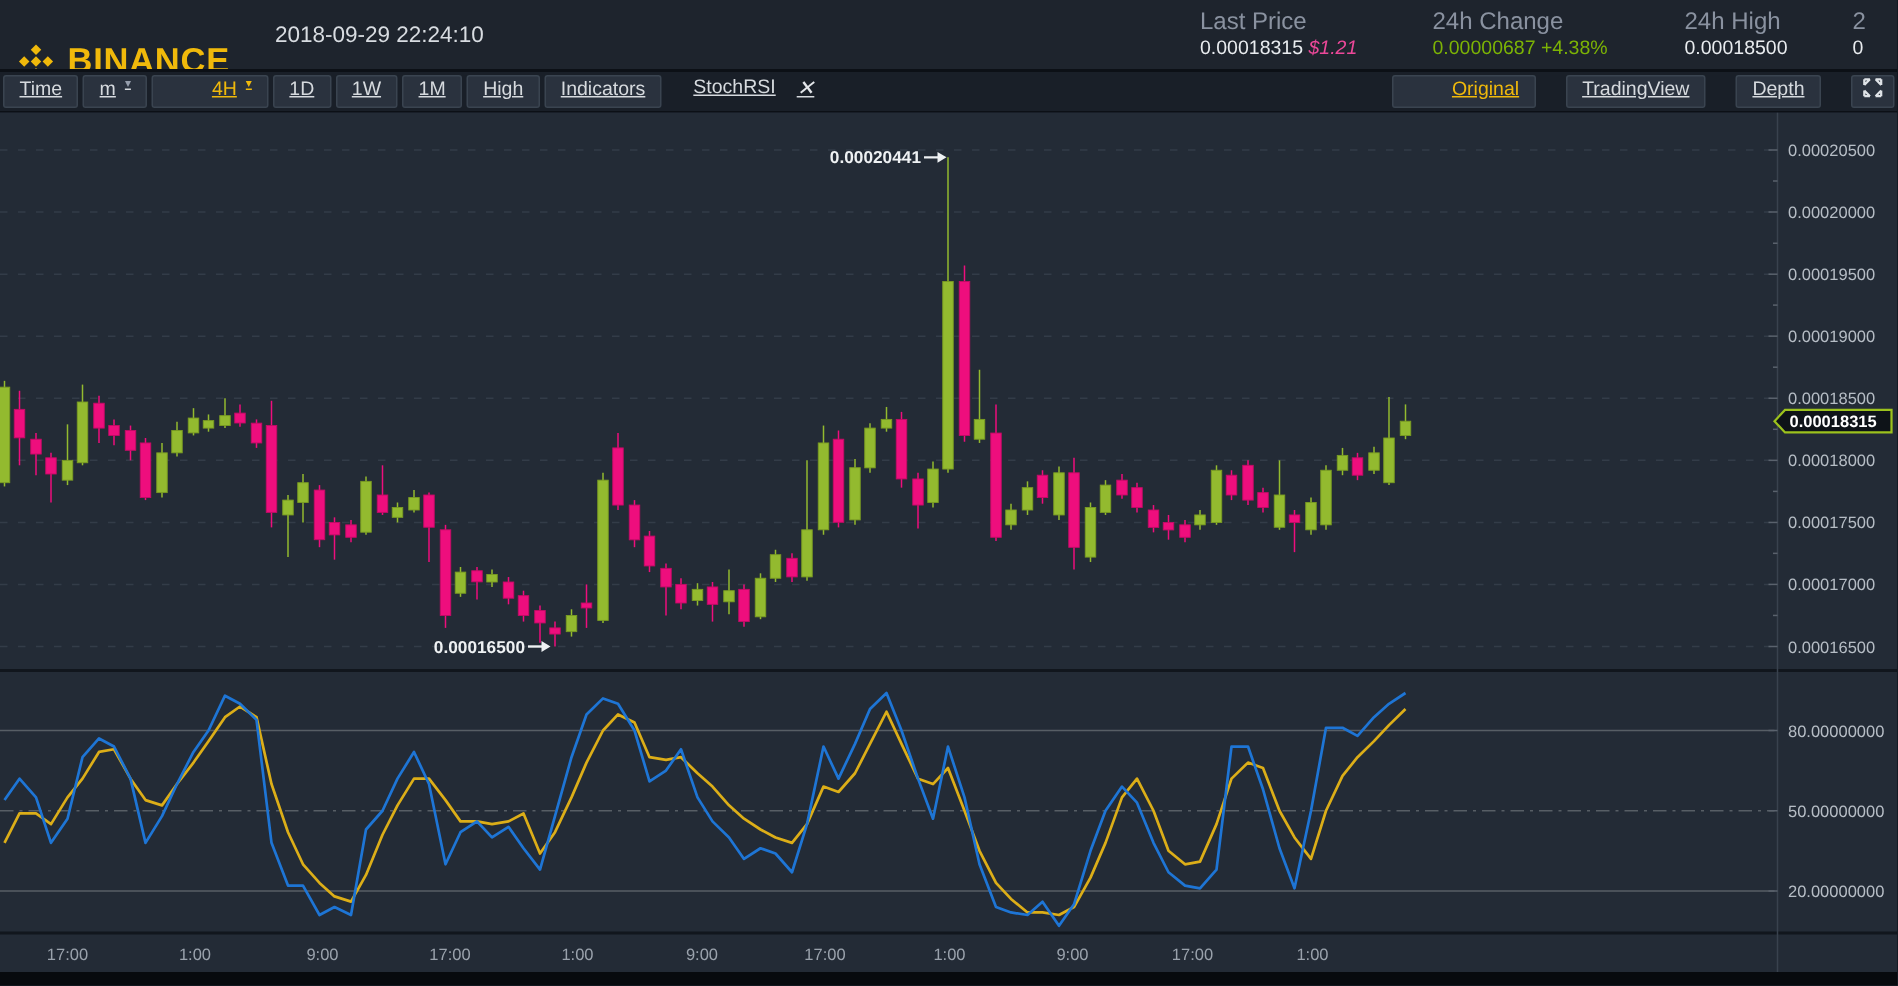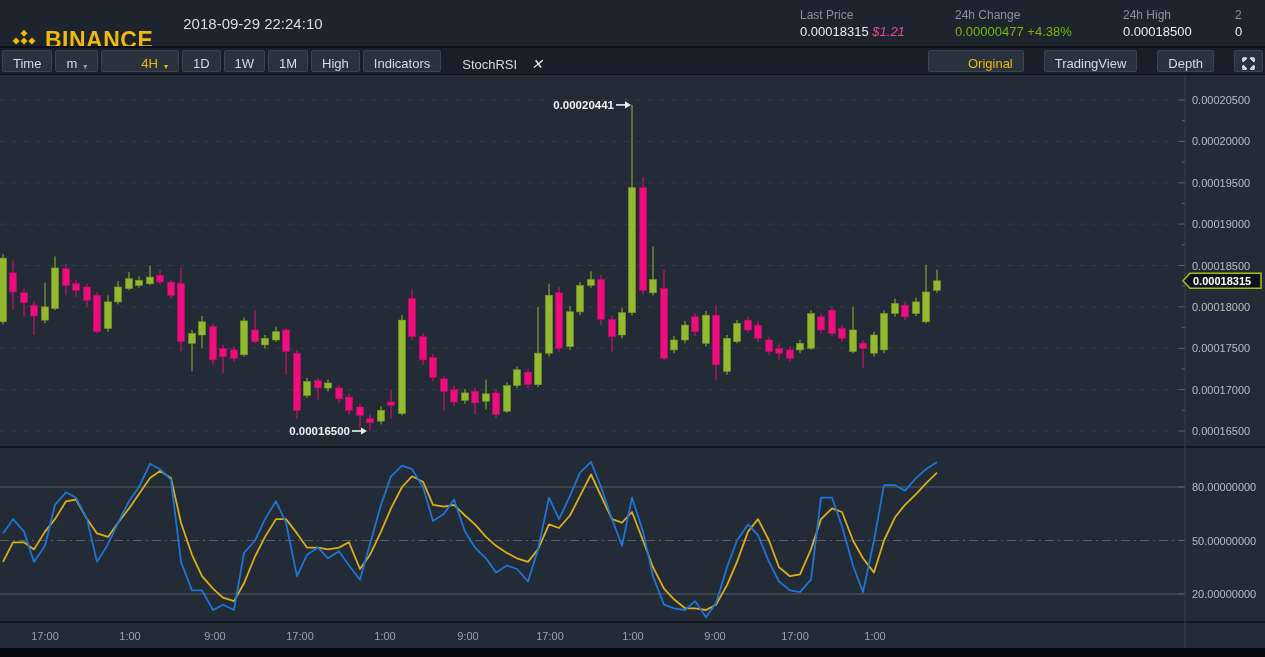--- a/index.html
+++ b/index.html
@@ -8,29 +8,29 @@
   
   .header { height:48px; background:#1e242d; display:flex; align-items:center;
     border-bottom:2px solid #0c1016; padding-left:10px; overflow:hidden; }
   .brand { display:flex; align-items:center; cursor:pointer;margin-top:35px; }
   .brand-text { margin-left:7px; font-size:23px; font-weight:bold; color:#f0b90b; letter-spacing:.5px; }
   .timestamp { margin-left:30px; color:#d8dce1; font-size:15px; }
   .stats { margin-left:auto; display:flex; }
   .stat { padding-top:2px; }
   .stat.w1{ width:155px; } .stat.w2{ width:168px; } .stat.w3{ width:112px; }
   .stat.w4{ width:30px; overflow:hidden; }
-  .stat-label { color:#8a92a0; font-size:12px; line-height:16px; }
+  .stat-label { color:#8a92a0; font-size:16px; line-height:16px; }
   .stat-value { color:#e9ecef; font-size:13px; line-height:18px; white-space:nowrap; }
   .gold { color:#ec4899;font-style:italic; } .green { color:#7cb305; }
   
   .toolbar { height:27px; background:#191f28; display:flex; align-items:stretch;
     padding:2px; gap:3px; border-bottom:1px solid #0c1016; }
-  .tb-btn { display:flex; align-items:flex-end; gap:6px; background:#2a323e;
+  .tb-btn { display:flex; align-items:flex-start; gap:6px; background:#2a323e;
     border:1px solid #3a4450; border-radius:2px; padding:0 10px; font-size:13px;
-    color:#d6dade; cursor:pointer; white-space:nowrap; }
+    color:#d6dade; cursor:pointer; white-space:nowrap;text-decoration:underline; }
   .tb-btn.active { color:#f0b90b;padding-left:39px; }
   .caret { font-size:8px; color:#959dab; }
   .active .caret { color:#f0b90b; }
   .tb-plain { background:none; border:none; margin-left:8px; }
   .close-x { font-style:italic; font-size:14px; color:#e3e6ea; margin-left:8px; cursor:pointer; }
   .tb-right { margin-left:auto; display:flex; gap:20px; }
   .icon-btn { padding:0 6px; }
   
   .chart-area { position:relative; width:1265px; height:582px; background:#232b36; }
   svg text { font-family:"Liberation Sans", sans-serif; }
@@ -53,21 +53,21 @@
   </div>
   <div class="timestamp">2018-09-29 22:24:10</div>
   <div class="stats">
     <div class="stat w1">
       <div class="stat-label">Last Price</div>
       <div class="stat-value"><span>0.00018315</span>
         <span class="gold">$1.21</span></div>
     </div>
     <div class="stat w2">
       <div class="stat-label">24h Change</div>
-      <div class="stat-value green"><span>0.00000477</span>
+      <div class="stat-value green"><span>0.00000687</span>
         <span>+4.38%</span></div>
     </div>
     <div class="stat w3">
       <div class="stat-label">24h High</div>
       <div class="stat-value"><span>0.00018500</span></div>
     </div>
     <div class="stat w4">
       <div class="stat-label">2</div>
       <div class="stat-value"><span>0</span></div>
     </div>

